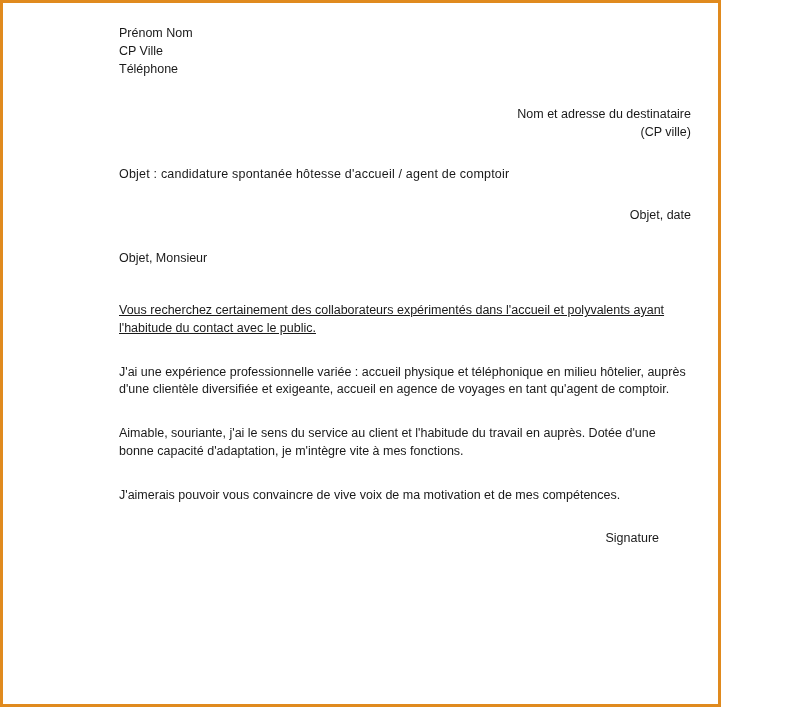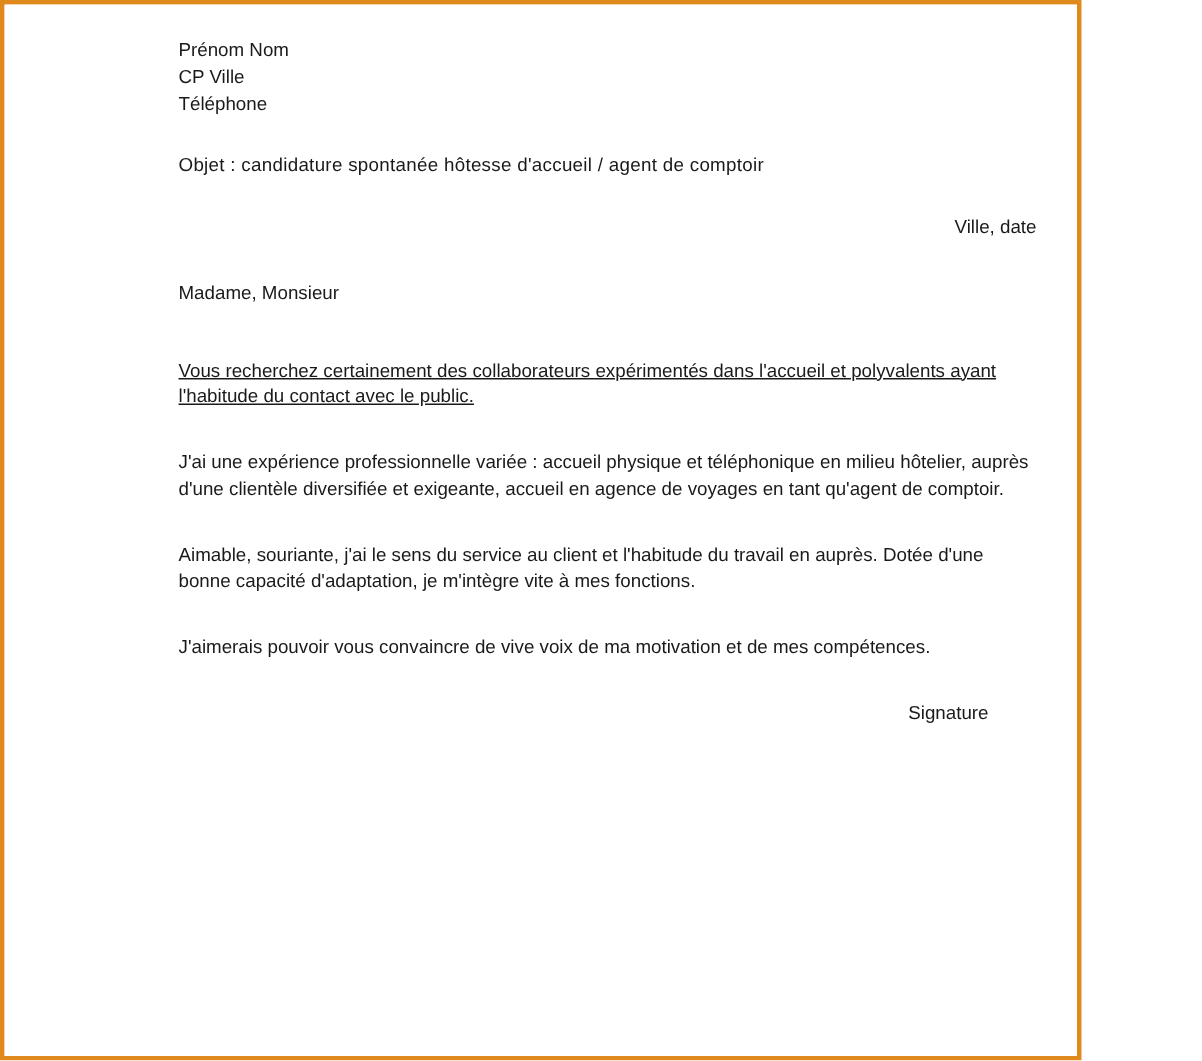--- a/index.html
+++ b/index.html
@@ -86,26 +86,30 @@
 <div class="page">
   <div class="sheet">
     <div class="letter">
 
       <div class="block sender">
         <div>Prénom Nom</div>
         <div>CP Ville</div>
         <div>Téléphone</div>
       </div>
 
+      <div class="block recipient">
+        <div>Nom et adresse  du destinataire</div>
+        <div>(CP ville)</div>
+      </div>
 
       <div class="block subject">Objet :  candidature  spontanée  hôtesse  d'accueil / agent de comptoir</div>
 
-      <div class="block placedate">Ville, date</div>
+      <div class="block placedate">Objet, date</div>
 
-      <div class="block salutation">Madame, Monsieur</div>
+      <div class="block salutation">Objet, Monsieur</div>
 
       <div class="block body-para first">Vous recherchez certainement des  collaborateurs  expérimentés dans l'accueil et polyvalents ayant l'habitude  du contact avec le public.</div>
       <div class="block body-para">J'ai une expérience professionnelle  variée : accueil physique et téléphonique  en milieu hôtelier, auprès d'une clientèle diversifiée et exigeante,  accueil en agence de voyages en tant qu'agent de comptoir.</div>
       <div class="block body-para">Aimable, souriante,  j'ai le sens du service au client et l'habitude du travail en auprès. Dotée d'une bonne capacité d'adaptation,  je m'intègre vite à mes fonctions.</div>
       <div class="block body-para">J'aimerais pouvoir vous convaincre de vive voix de ma motivation et de mes compétences.</div>
 
 
       <div class="block signature">Signature</div>
 
     </div>

